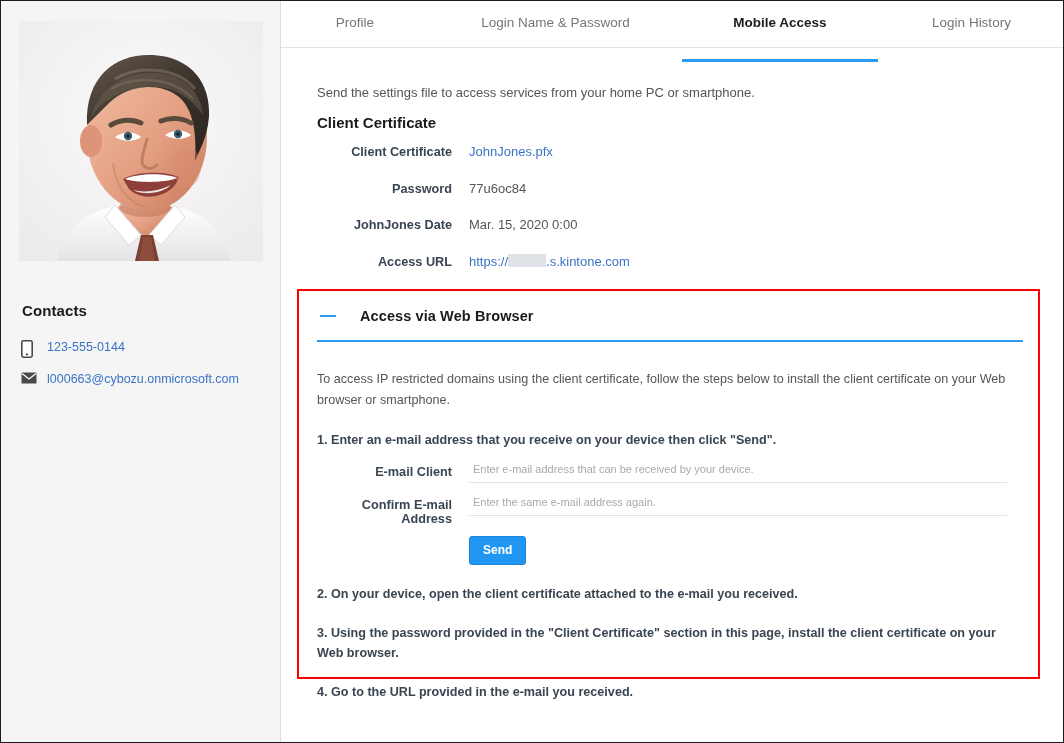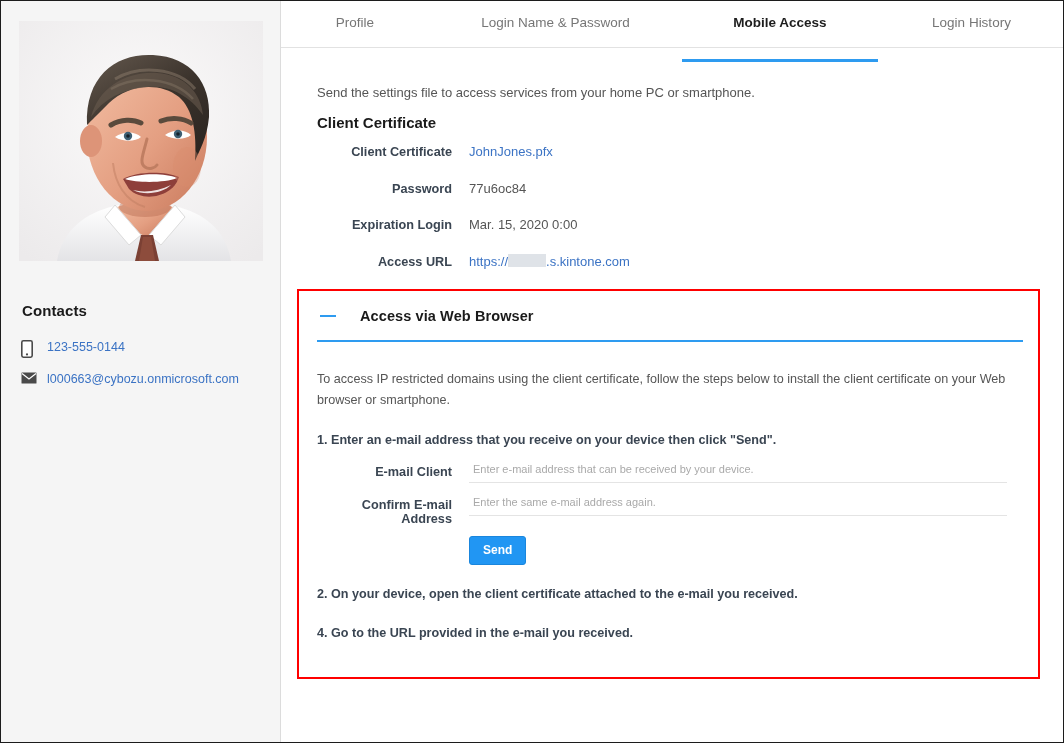--- a/index.html
+++ b/index.html
@@ -406,21 +406,21 @@
       <div class="cert-table">
         <div class="cert-row">
           <div class="cert-label">Client Certificate</div>
           <div class="cert-value link">JohnJones.pfx</div>
         </div>
         <div class="cert-row">
           <div class="cert-label">Password</div>
           <div class="cert-value">77u6oc84</div>
         </div>
         <div class="cert-row">
-          <div class="cert-label">Expiration Login</div>
+          <div class="cert-label">JohnJones Date</div>
           <div class="cert-value">Mar. 15, 2020 0:00</div>
         </div>
         <div class="cert-row">
           <div class="cert-label">Access URL</div>
           <div class="cert-value link"><span>https://</span><span class="masked"></span><span>.s.kintone.com</span></div>
         </div>
       </div>
 
       <div class="redbox"></div>
 
@@ -448,20 +448,21 @@
             <input type="text" placeholder="Enter the same e-mail address again." style="">
           </div>
         </div>
 
         <div class="send-row">
           <div class="send-spacer"></div>
           <button class="send-btn">Send</button>
         </div>
 
         <div class="step">2. On your device, open the client certificate attached to the e-mail you received.</div>
+        <div class="step">3. Using the password provided in the "Client Certificate" section in this page, install the client certificate on your Web browser.</div>
         <div class="step">4. Go to the URL provided in the e-mail you received.</div>
       </div>
 
       <div class="panel2">
         <div class="panel-head">
           
           
         </div>
 
       </div>

